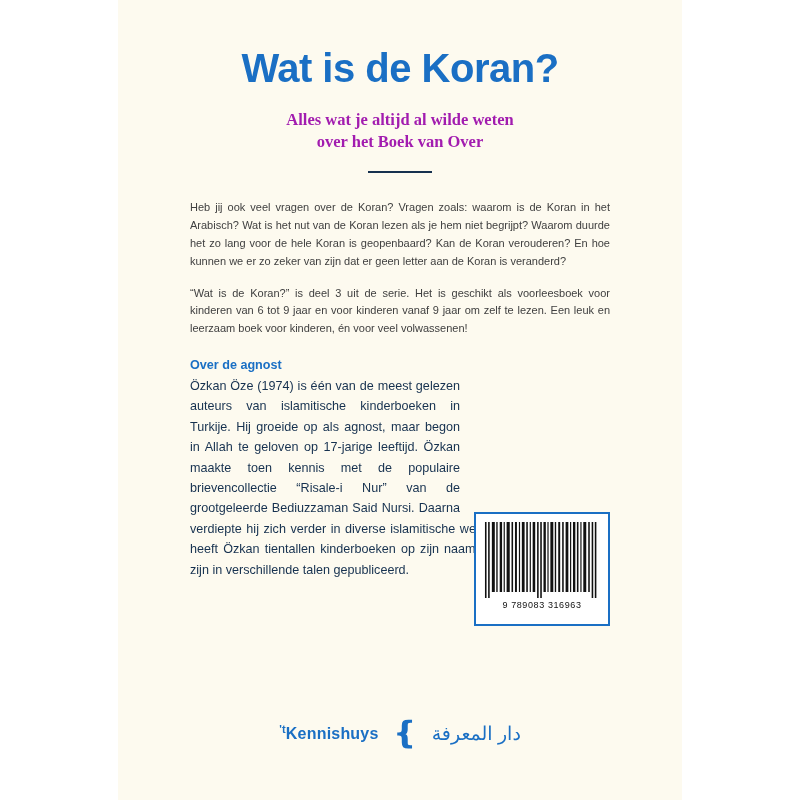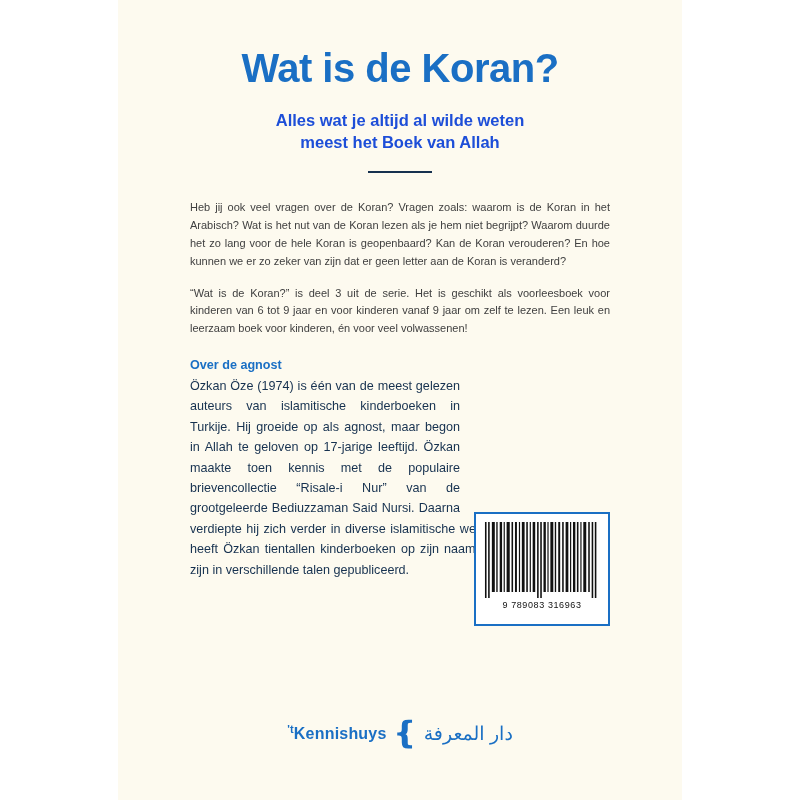--- a/index.html
+++ b/index.html
@@ -38,26 +38,27 @@
   .title {
     color: #1a6fc4;
     font-size: 40px;
     font-weight: bold;
     text-align: center;
     letter-spacing: -0.5px;
     line-height: 1.12;
     margin: 0 0 18px 0;
   }
   .subtitle {
-    color: #1d4ed8;
+    color: #a21caf;
     font-size: 16.5px;
     font-weight: bold;
     text-align: center;
     line-height: 1.35;
     margin: 0;
+    font-family: Liberation Serif, serif;
   }
   .divider {
     width: 64px;
     height: 2px;
     background: #16314f;
     margin: 18px auto 0 auto;
   }
   .body-copy {
     margin-top: 26px;
     color: #404040;
@@ -115,21 +116,21 @@
     shape-outside: none;
   }
   .footer {
     position: absolute;
     left: 0;
     right: 0;
     bottom: 52px;
     display: flex;
     align-items: center;
     justify-content: center;
-    gap: 6px;
+    gap: 14px;
   }
   .logo-text {
     color: #1a6fc4;
     font-size: 16px;
     font-weight: bold;
     letter-spacing: 0.2px;
   }
   .logo-text .apos {
     font-size: 11px;
     vertical-align: super;
@@ -165,21 +166,21 @@
   <div class="side-left"></div>
   <div class="side-right"></div>
 
   <div class="cover">
     <div class="cover-inner">
 
       <h1 class="title">Wat is de Koran?</h1>
 
       <div class="subtitle">
         <div>Alles wat je altijd al wilde weten</div>
-        <div>meest het Boek van Allah</div>
+        <div>over het Boek van Over</div>
       </div>
 
       <div class="divider"></div>
 
       <div class="body-copy">
         <p>Heb jij ook veel vragen over de Koran? Vragen zoals: waarom is de Koran in het Arabisch? Wat is het nut van de Koran lezen als je hem niet begrijpt? Waarom duurde het zo lang voor de hele Koran is geopenbaard? Kan de Koran verouderen? En hoe kunnen we er zo zeker van zijn dat er geen letter aan de Koran is veranderd?</p>
         <p>“Wat is de Koran?” is deel 3 uit de serie. Het is geschikt als voorleesboek voor kinderen van 6 tot 9 jaar en voor kinderen vanaf 9 jaar om zelf te lezen. Een leuk en leerzaam boek voor kinderen, én voor veel volwassenen!</p>
       </div>
 
       <div class="author-head">Over de agnost</div>

